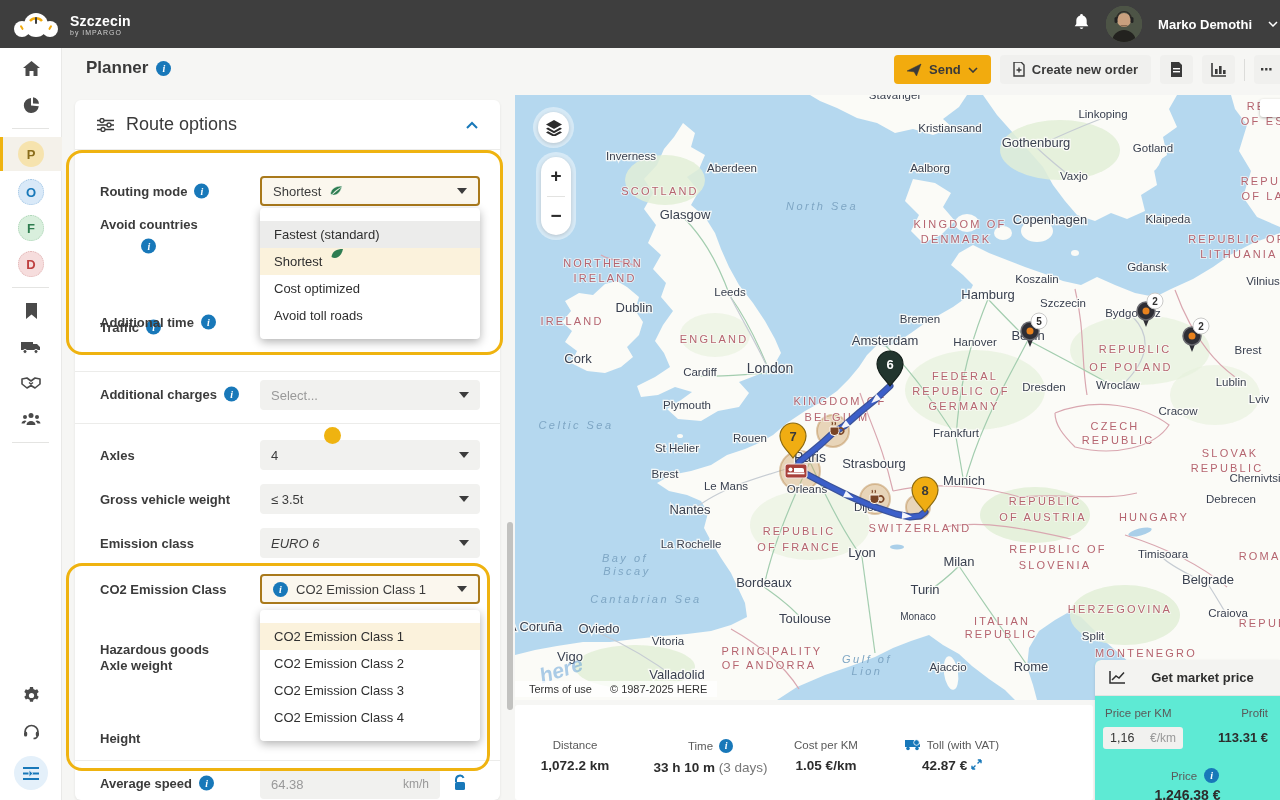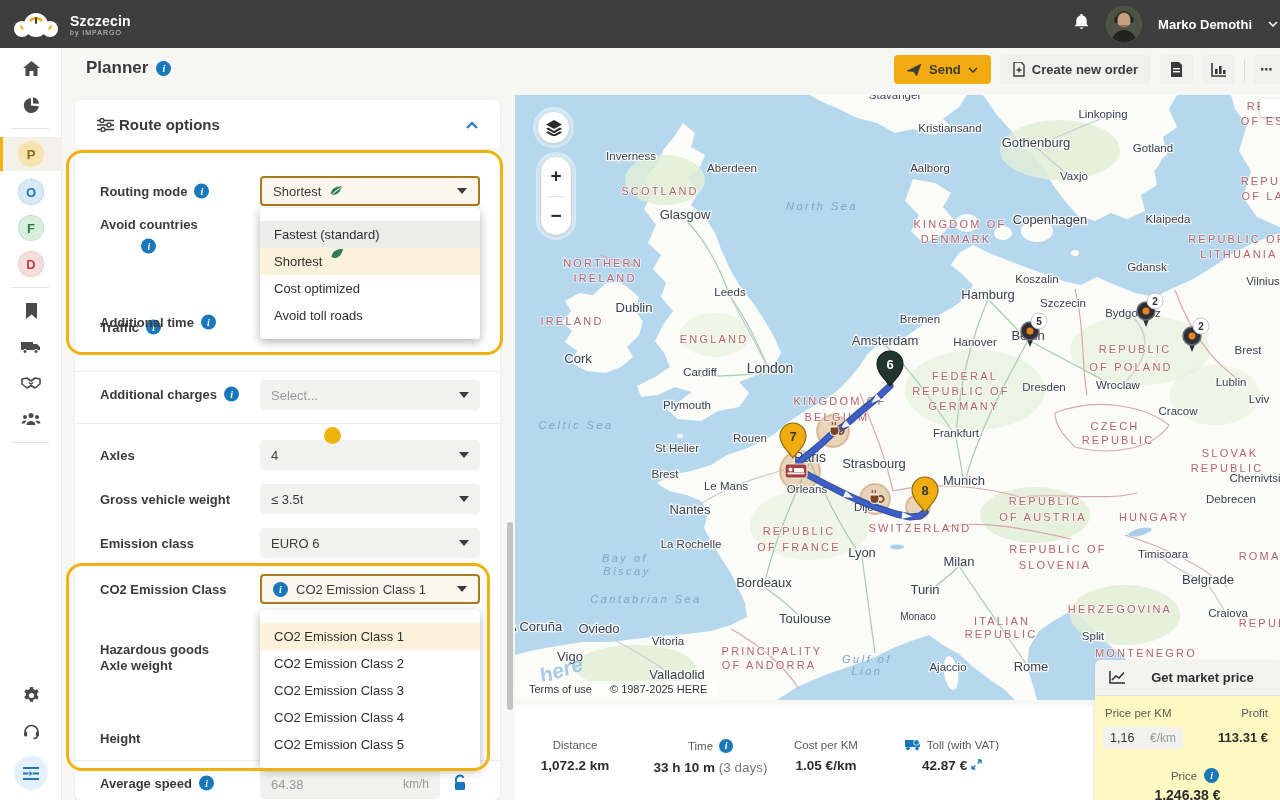--- a/index.html
+++ b/index.html
@@ -33,21 +33,21 @@
   .btn{height:29px;border:none;border-radius:4px;font-size:13px;font-weight:bold;color:#3a3a3a;
        display:flex;align-items:center;gap:7px;padding:0 13px;cursor:pointer;font-family:inherit;}
   .btn-y{background:#f2ab0e;}
   .btn-g{background:#f0f0ee;}
   .ibtn{width:33px;justify-content:center;padding:0;}
   .vdiv{width:1px;height:22px;background:#dcdcda;}
   
   #card{position:absolute;left:75px;top:100px;width:425px;height:700px;background:#fff;border-radius:6px;
         box-shadow:0 1px 3px rgba(0,0,0,.08);z-index:5;}
   .c-hdr{position:absolute;left:0;top:0;width:100%;height:50px;border-bottom:1px solid #ececea;
-         display:flex;align-items:center;gap:5px;padding:0 22px;font-weight:bold;font-size:15px;}
+         display:flex;align-items:center;gap:12px;padding:0 22px;font-weight:normal;font-size:18px;}
   .c-hdr .sp{flex:1;}
   .hdiv{position:absolute;left:0;width:100%;height:1px;background:#ececea;}
   .flabel{position:absolute;left:25px;font-size:13px;font-weight:bold;color:#3b3b3b;display:flex;gap:7px;align-items:center;transform:translateY(-50%);}
   .info{display:inline-block;width:15px;height:15px;border-radius:50%;background:#1878b9;color:#fff;
         font-size:10px;font-weight:bold;text-align:center;line-height:15px;font-family:"Liberation Serif",serif;font-style:italic;flex:none;}
   .info::after{content:"i";}
   .sel{position:absolute;left:185px;width:220px;height:30px;background:#f1f1ef;border-radius:4px;
        display:flex;align-items:center;gap:8px;padding:0 11px;font-size:13px;color:#3c3c3c;cursor:pointer;}
   .sel .grow{flex:1;}
   .sel.focused{background:#fbf7ee;border:2px solid #a9791b;}
@@ -80,21 +80,21 @@
   #map-cutctl{position:absolute;right:-6px;top:4px;width:26px;height:18px;background:#fff;border-radius:3px;box-shadow:0 1px 3px rgba(0,0,0,.3);z-index:15;}
   
   #stats{position:absolute;left:515px;top:705px;width:578px;height:95px;background:#fff;border-radius:3px;z-index:6;}
   .stat{position:absolute;top:34px;text-align:center;}
   .stat .sl{font-size:11.5px;color:#5a5a5a;display:flex;align-items:center;justify-content:center;gap:6px;}
   .stat .sv{font-size:13.5px;font-weight:bold;color:#2d2d2d;margin-top:7px;}
   .stat .sv .dim{font-weight:normal;color:#777;}
   .blue{color:#1878b9;}
   .stat .info{width:14px;height:14px;line-height:14px;}
   
-  #pricep{position:absolute;left:1095px;top:660px;width:185px;height:140px;background:#fef9c3;z-index:6;border-radius:6px 0 0 0;box-shadow:0 1px 3px rgba(0,0,0,.12);}
+  #pricep{position:absolute;left:1095px;top:660px;width:185px;height:140px;background:#5eead4;z-index:6;border-radius:6px 0 0 0;box-shadow:0 1px 3px rgba(0,0,0,.12);}
   #gm-btn{position:absolute;left:0;top:0;width:100%;height:36px;background:#f3f3f1;border:none;border-bottom:1px solid #e3e3e1;
           border-radius:6px 0 0 0;display:flex;align-items:center;font-size:13px;font-weight:bold;color:#2f2f2f;cursor:pointer;font-family:inherit;}
   #gm-btn .gl{flex:1;text-align:center;}
   .pp-lab{position:absolute;font-size:11.5px;color:#5a5a5a;}
   .pp-input{position:absolute;left:8px;top:67px;width:80px;height:22px;background:#f1f1ef;border-radius:3px;
             display:flex;align-items:center;padding:0 7px;font-size:12.5px;color:#333;}
   .pp-input .grow{flex:1;}
   .pp-val{position:absolute;font-size:13px;font-weight:bold;color:#2d2d2d;}
 </style>
 </head>
@@ -351,21 +351,21 @@
     </div>
   <div class="sel" style="top:384px;">
     <span>≤ 3.5t</span>
     <span class="grow"></span>
       <span class="chev"></span>
   </div>
 
   <div class="flabel" style="top:443px;">
       <span>Emission class</span>
     </div>
-  <div class="sel" style="top:428px;">
+  <div class="sel" style="top:428px;font-style:italic;">
     <span>EURO 6</span>
     <span class="grow"></span>
       <span class="chev"></span>
   </div>
 
   <div class="flabel" style="top:489px;">
       <span>CO2 Emission Class</span>
     </div>
   <div class="sel focused" style="top:474px;">
     <span class="info"></span>
@@ -379,23 +379,20 @@
         <span>CO2 Emission Class 1</span>
       </div>
     <div class="opt">
         <span>CO2 Emission Class 2</span>
       </div>
     <div class="opt">
         <span>CO2 Emission Class 3</span>
       </div>
     <div class="opt">
         <span>CO2 Emission Class 4</span>
-      </div>
-    <div class="opt">
-        <span>CO2 Emission Class 5</span>
       </div>
   </div>
 
   <div class="flabel" style="top:549px;">
       <span>Hazardous goods</span>
     </div>
   <div class="flabel" style="top:565px;align-items:center;">
       <span>Axle weight</span>
     </div>
   <div class="flabel" style="top:638px;">

